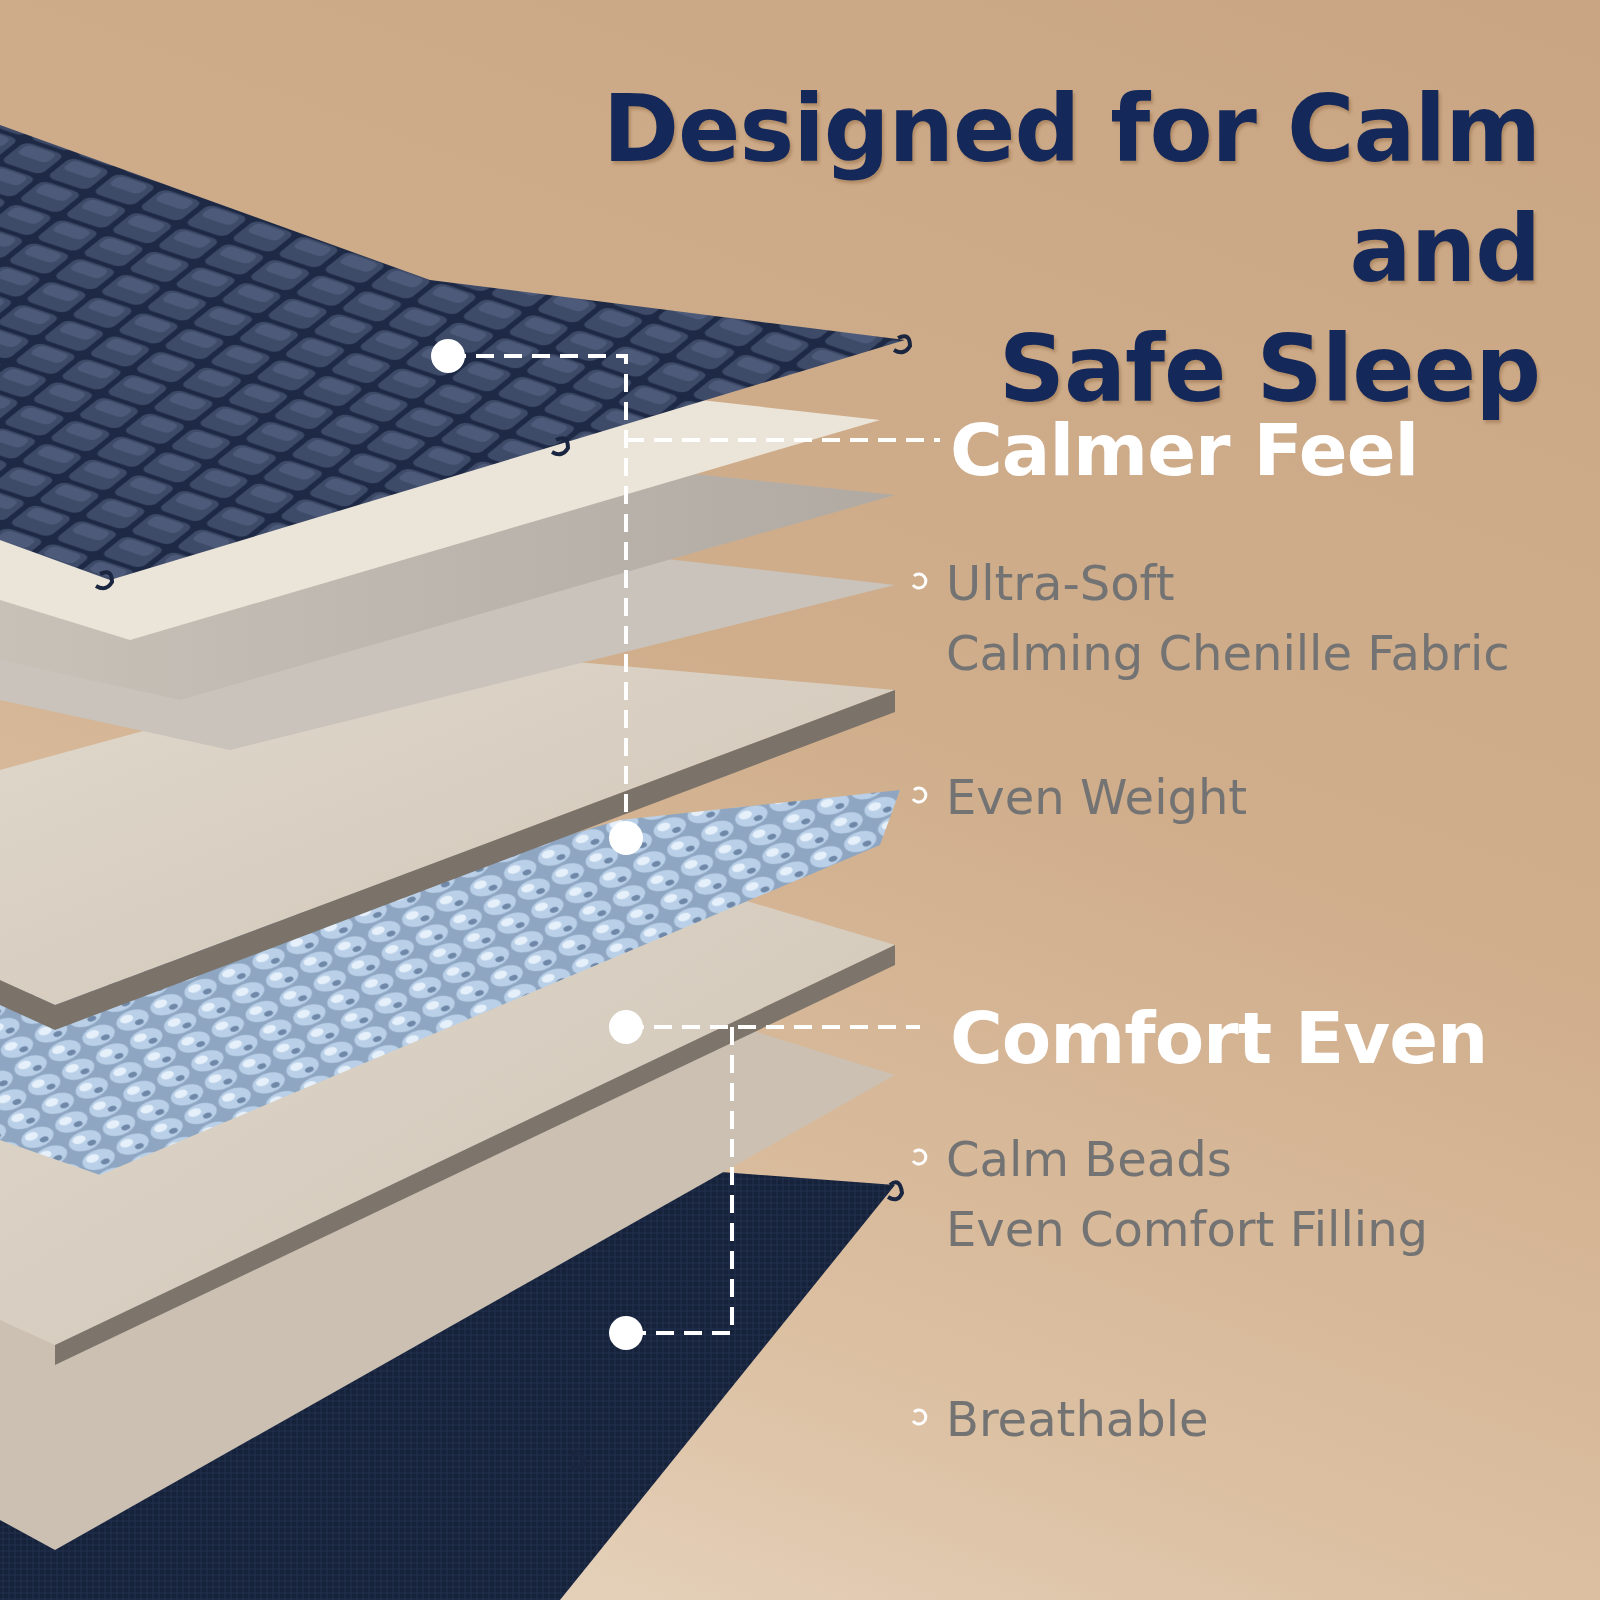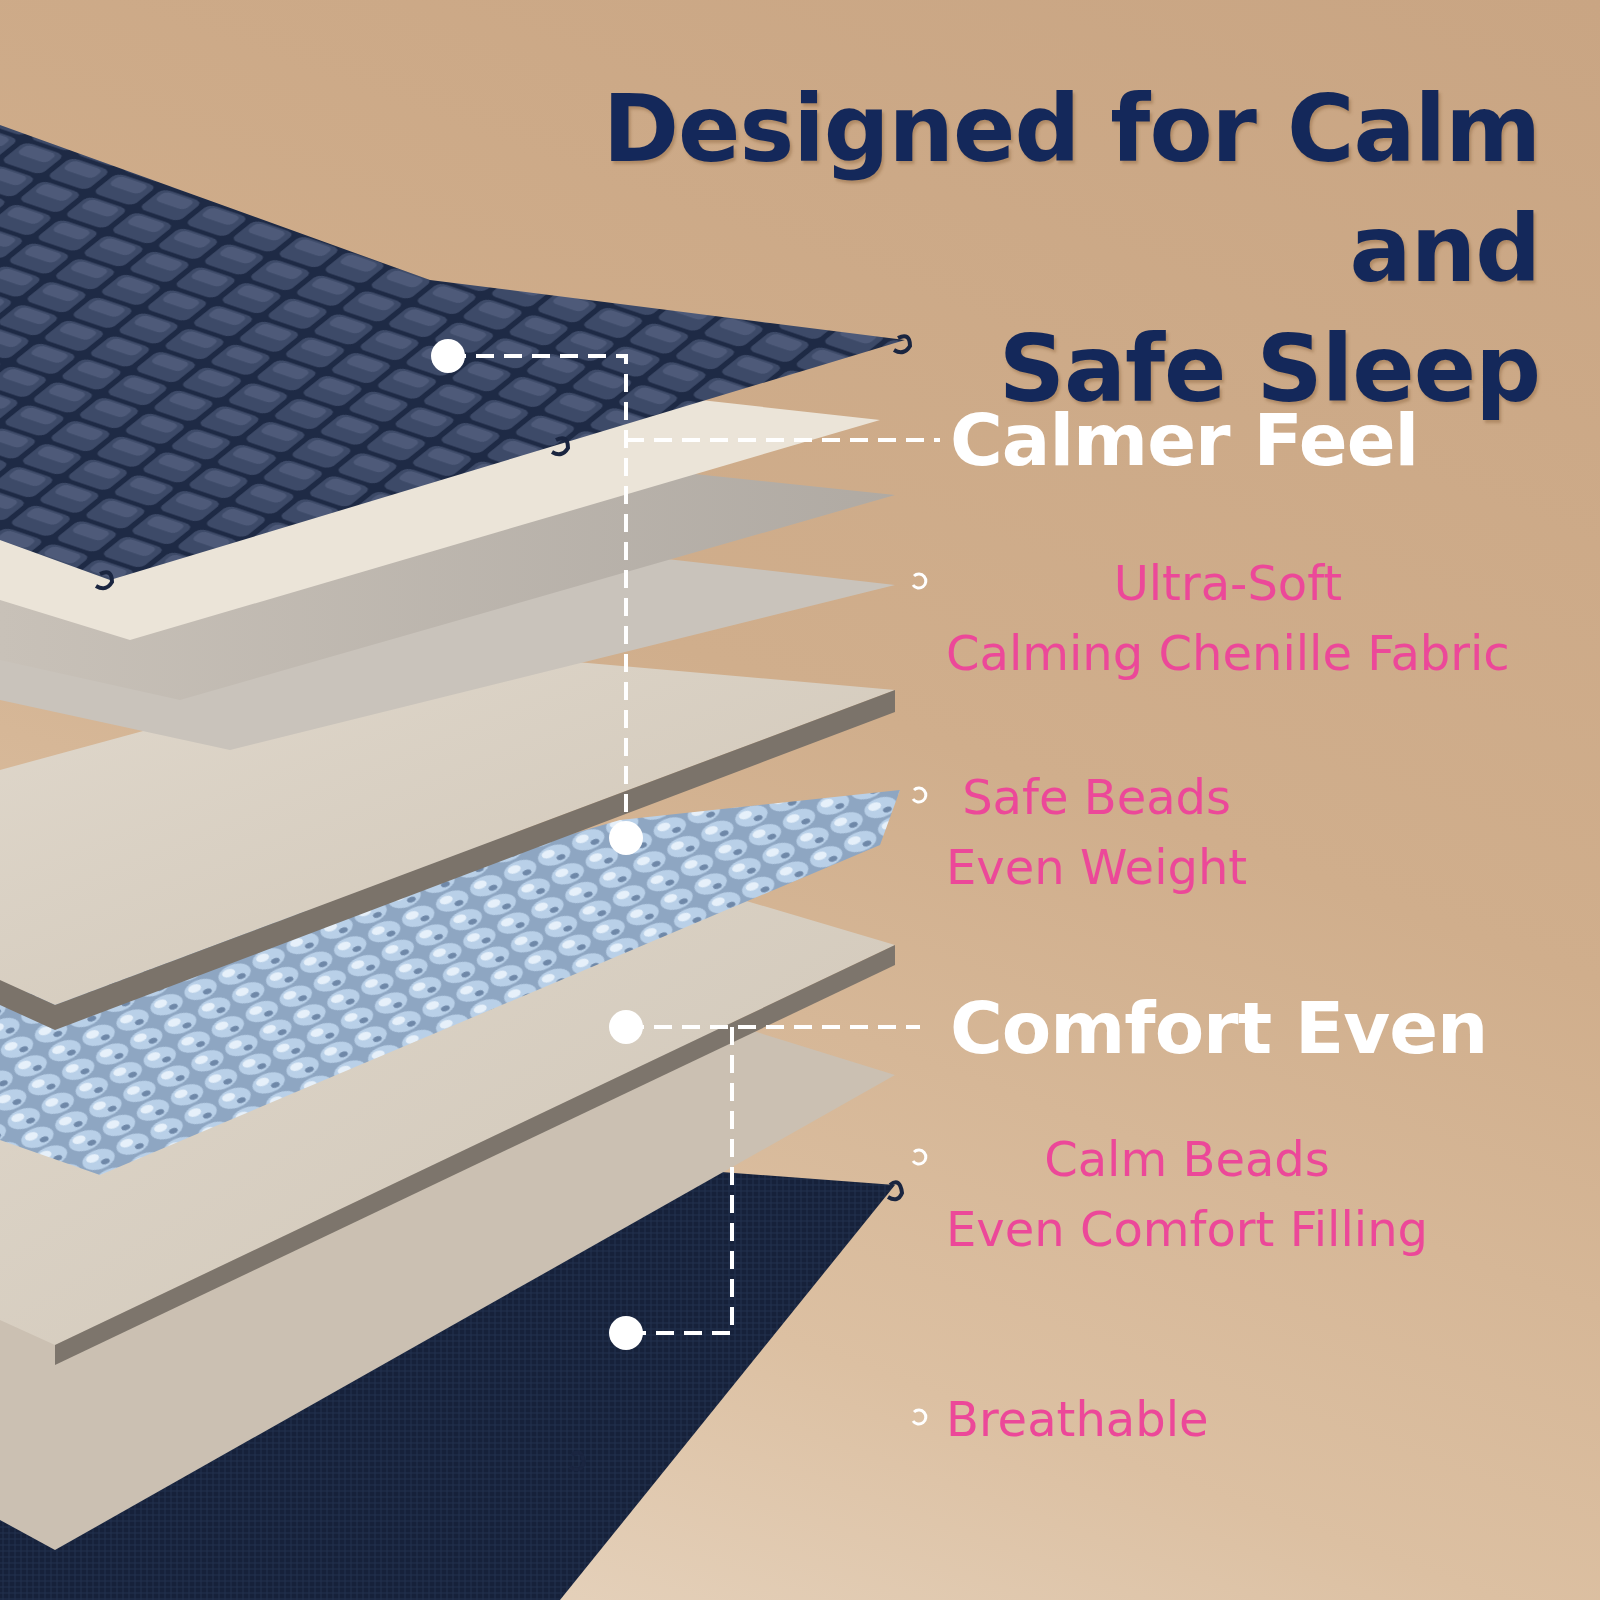--- a/index.html
+++ b/index.html
@@ -1,22 +1,22 @@
 <!DOCTYPE html>
 <html><head>
 <meta charset="utf-8">
 <style>
   html,body{margin:0;padding:0;}
   body{width:1600px;height:1600px;overflow:hidden;position:relative;font-family:"DejaVu Sans","Liberation Sans",sans-serif;}
   #bg{position:absolute;inset:0;background:linear-gradient(200deg,#c9a583 0%,#d0ae8c 45%,#dcc0a2 75%,#e9dac8 100%);}
   #art{position:absolute;left:0;top:0;width:1600px;height:1600px;}
   .title{position:absolute;left:400px;top:70px;width:1140px;text-align:right;color:#14285a;font-weight:bold;font-size:92px;line-height:120px;letter-spacing:-1px;text-shadow:2px 3px 3px rgba(120,80,40,.35);}
   .title .line{display:block;}
-  .section{position:absolute;color:#fff;font-weight:bold;font-size:72px;letter-spacing:-1px;line-height:80px;}
-  .feat{position:absolute;color:#ec4899;font-size:48px;line-height:70px;text-align:center;}
+  .section{position:absolute;color:#fff;font-weight:bold;font-size:72px;letter-spacing:-1px;line-height:80px;margin-top:10px;}
+  .feat{position:absolute;color:#737373;font-size:48px;line-height:70px;}
   .feat .bullet{position:absolute;left:-38px;top:22px;width:22px;height:22px;}
   .feat .l{display:block;white-space:nowrap;}
 </style>
 </head>
 <body>
 
 <div id="bg"></div>
 
 <svg id="art" viewBox="0 0 1600 1600" xmlns="http://www.w3.org/2000/svg">
   <defs>
@@ -103,21 +103,20 @@
   <svg class="bullet" viewBox="0 0 22 22">
       <path d="M6 6 A7 7 0 1 1 5 15" fill="none" stroke="#fff" stroke-width="3"></path>
     </svg>
   <span class="l">Ultra-Soft</span>
   <span class="l">Calming Chenille Fabric</span>
 </div>
 <div class="feat" style="left:946px;top:762px;">
   <svg class="bullet" viewBox="0 0 22 22">
       <path d="M6 6 A7 7 0 1 1 5 15" fill="none" stroke="#fff" stroke-width="3"></path>
     </svg>
-  <span class="l">Safe Beads</span>
   <span class="l">Even Weight</span>
 </div>
 <div class="feat" style="left:946px;top:1124px;">
   <svg class="bullet" viewBox="0 0 22 22">
       <path d="M6 6 A7 7 0 1 1 5 15" fill="none" stroke="#fff" stroke-width="3"></path>
     </svg>
   <span class="l">Calm Beads</span>
   <span class="l">Even Comfort Filling</span>
 </div>
 <div class="feat" style="left:946px;top:1384px;">

